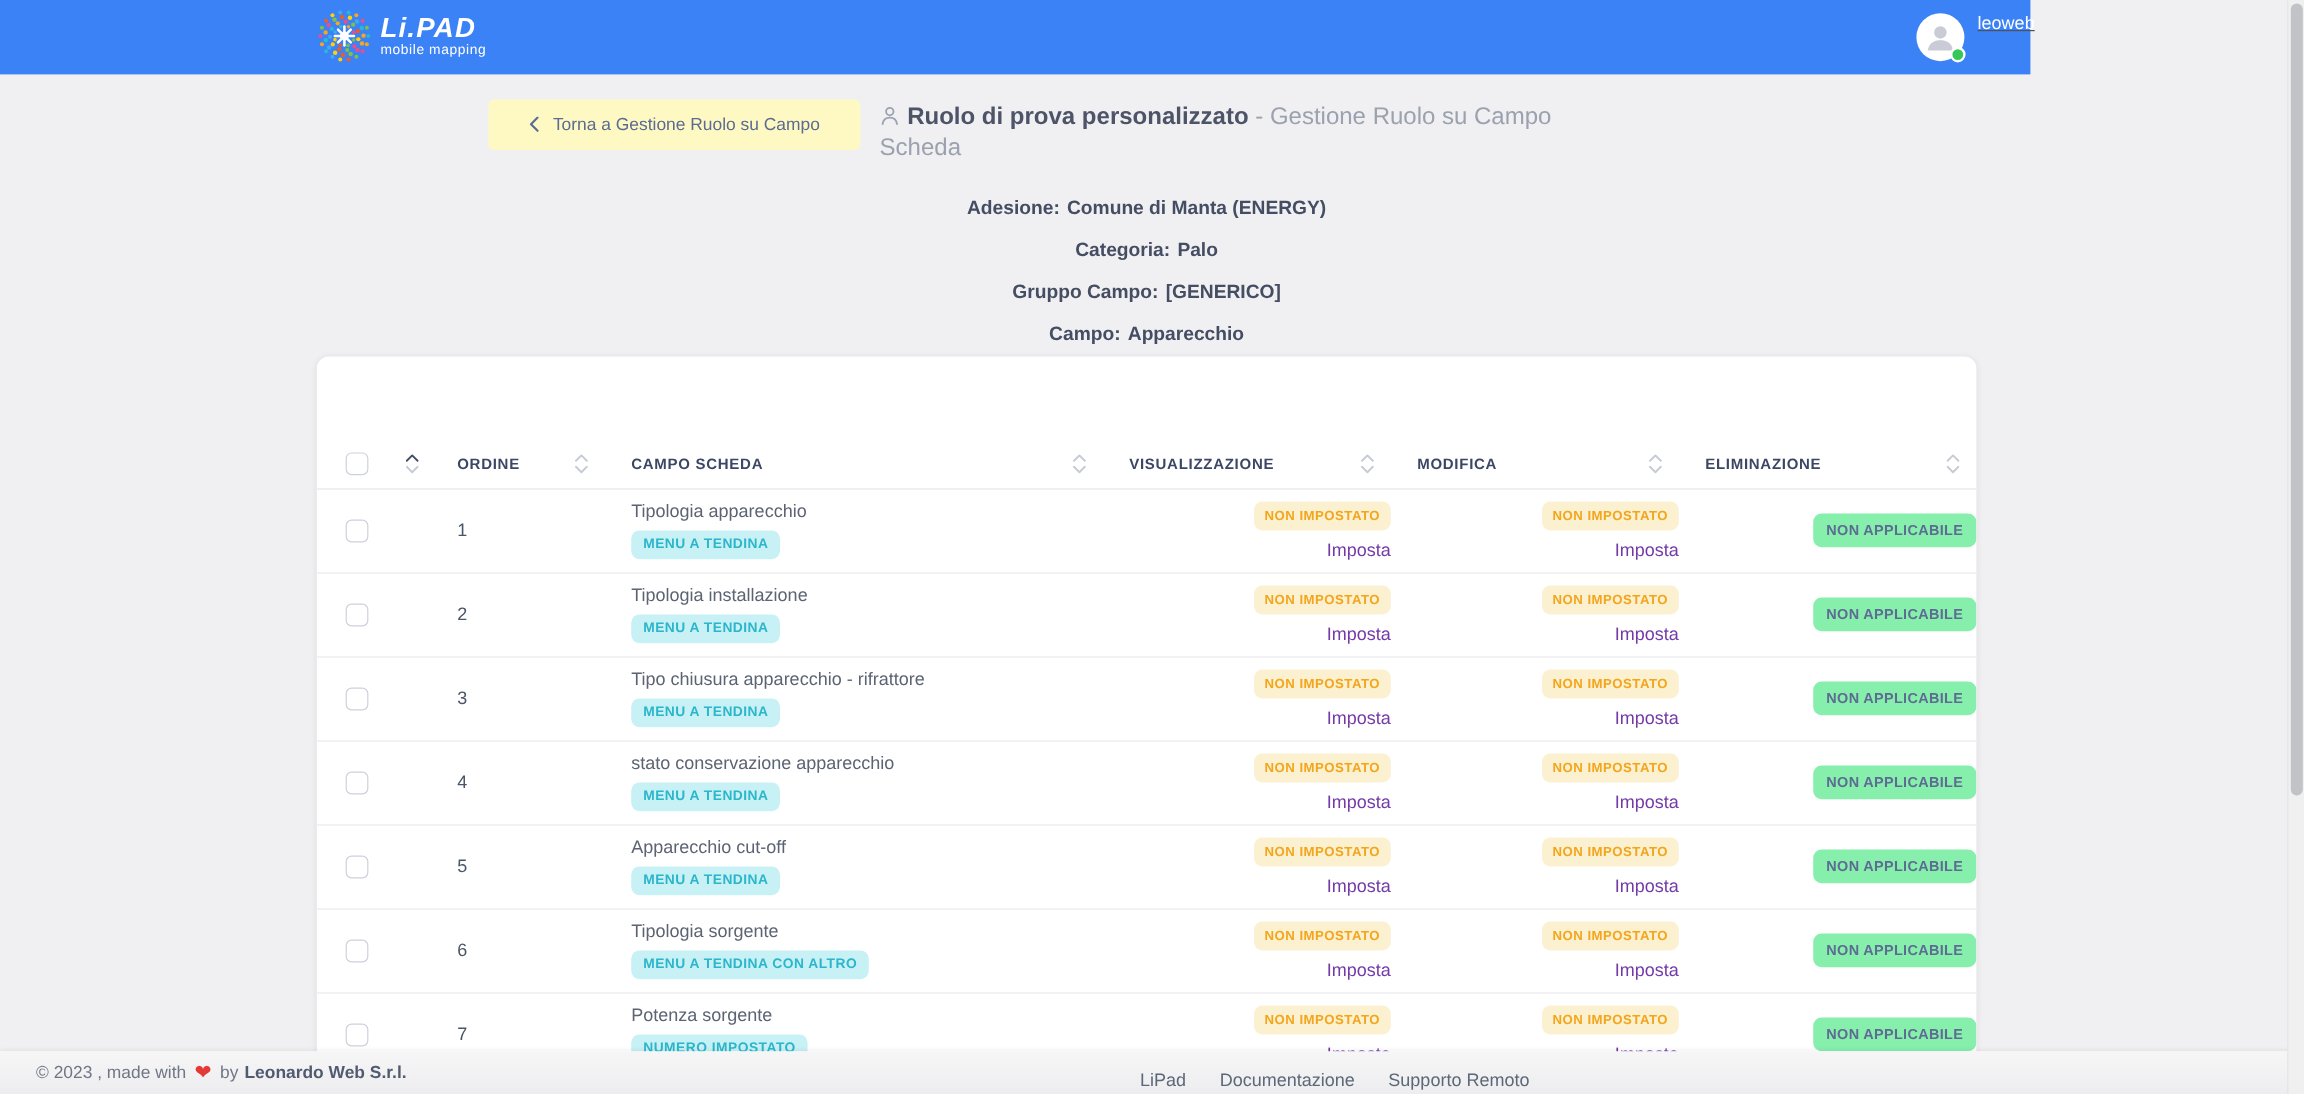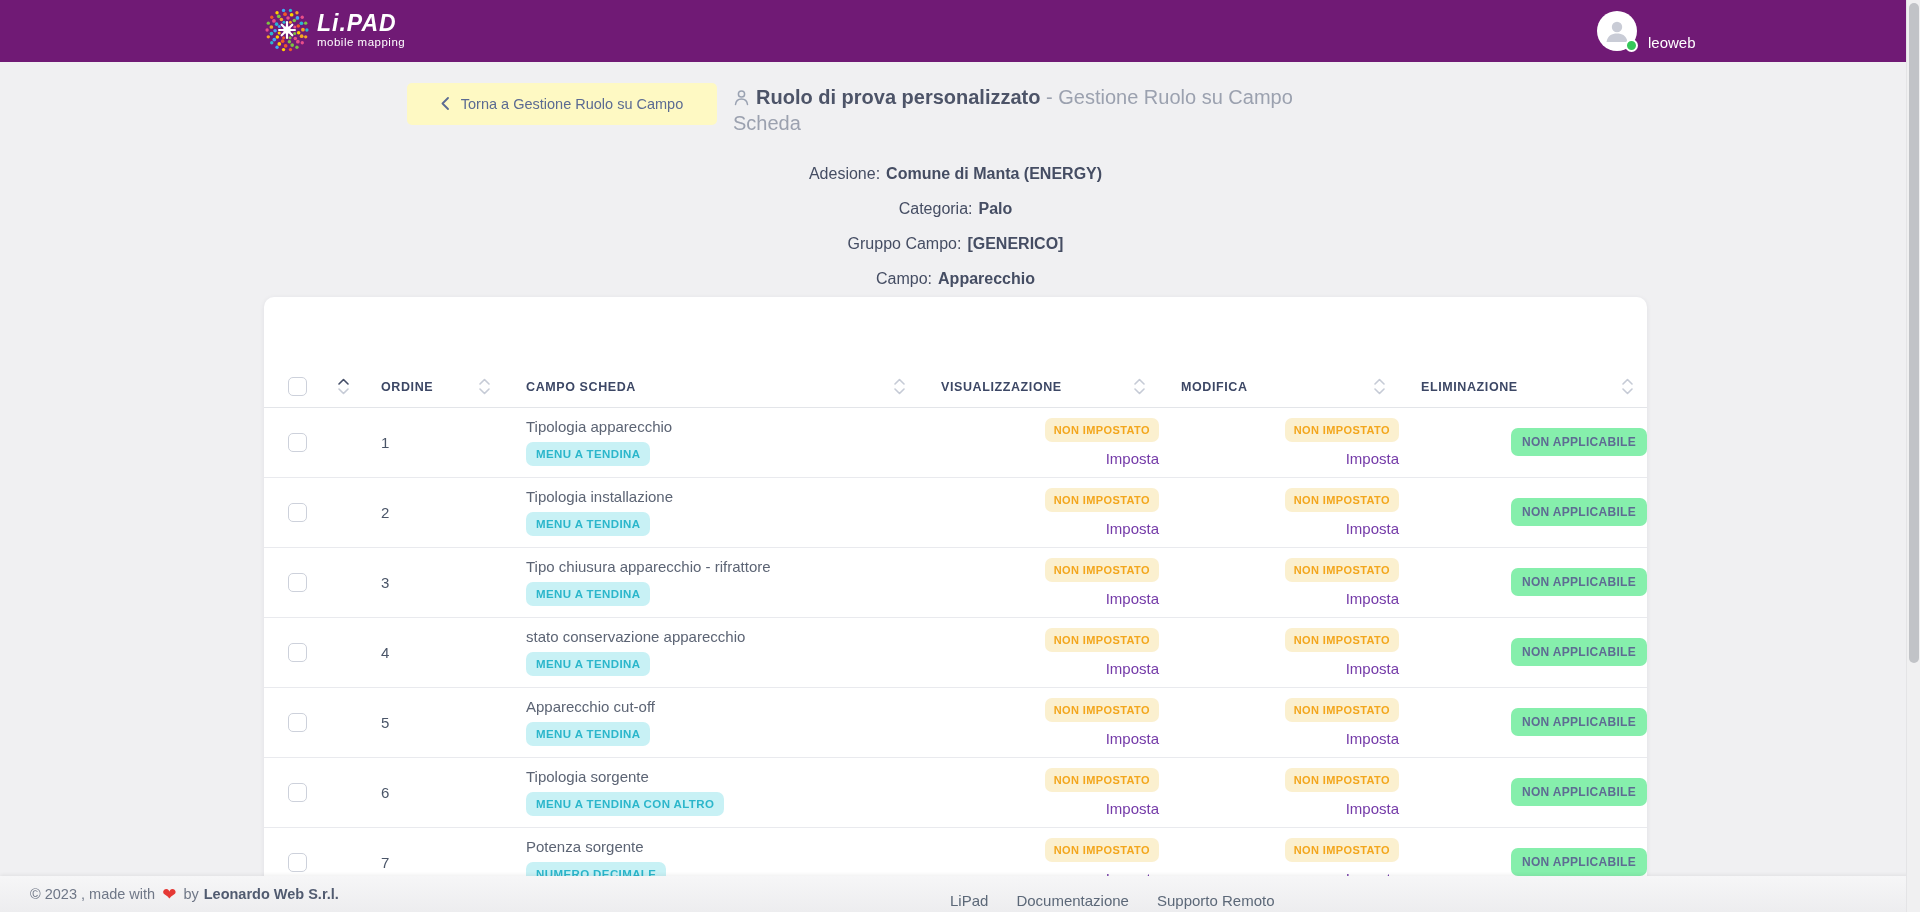--- a/index.html
+++ b/index.html
@@ -3,41 +3,41 @@
 <meta charset="utf-8">
 <style>
   * { margin:0; padding:0; box-sizing:border-box; }
   html,body { width:1920px; height:912px; overflow:hidden; }
   body {
     font-family:"Liberation Sans","DejaVu Sans",sans-serif;
     background:#F0F0F2; position:relative; color:#4A5266;
   }
 
   
-  .topbar { position:absolute; left:0; top:0; width:1906px; height:62px; background:#701a75; z-index:20; }
+  .topbar { position:absolute; left:0; top:0; width:1692px; height:62px; background:#3b82f6; z-index:20; }
   .logo { position:absolute; left:264px; top:7px; display:flex; align-items:center; gap:7px; cursor:pointer; }
   .logo-burst { width:46px; height:46px; }
   .logo-title { color:#fff; font-size:23px; font-weight:bold; letter-spacing:1px; line-height:23px; font-style:italic; }
   .logo-sub { color:#fff; font-size:11.5px; letter-spacing:0.5px; margin-top:1px; }
-  .userbox { position:absolute; left:1597px; top:11px; display:flex; align-items:flex-end; gap:11px; cursor:pointer; }
+  .userbox { position:absolute; left:1597px; top:11px; display:flex; align-items:flex-start; gap:11px; cursor:pointer;text-decoration:underline; }
   .avatar { position:relative; width:40px; height:40px; background:#fff; border-radius:50%; }
   .avatar svg { position:absolute; left:6px; top:6px; }
   .status-dot { position:absolute; right:-1px; bottom:-1px; width:13px; height:13px; border-radius:50%; background:#35C759; border:2px solid #fff; }
   .username { color:#fff; font-size:15px; }
 
   
   .back-btn { position:absolute; left:407px; top:83px; width:310px; height:42px; background:#fef9c3; border:none; border-radius:5px; color:#5B6B92; font-size:14.5px; font-family:inherit; display:flex; align-items:center; justify-content:center; gap:12px; cursor:pointer; z-index:5; }
   .back-chevron { font-size:18px; line-height:14px; margin-top:-2px; }
   .page-title { position:absolute; left:733px; top:84px; width:600px; font-size:20px; line-height:26px; color:#9BA1AF; font-weight:normal; z-index:5; }
   .page-title .t-icon { display:inline-block; vertical-align:-2px; margin-right:6px; }
   .page-title strong { color:#4D5468; font-weight:bold; }
 
   .info-block { position:absolute; left:264px; top:156px; width:1383px; text-align:center; z-index:5; }
   .info-line { height:35px; line-height:35px; font-size:16px; color:#454D63; }
-  .info-line .lbl { font-weight:400;margin-top:40px; }
+  .info-line .lbl { font-weight:700;margin-top:40px; }
   .info-line b { font-weight:800; margin-left:6px; }
 
   
   .card { position:absolute; left:264px; top:297px; width:1383px; height:615px; background:#fff; border-radius:10px 10px 0 0; box-shadow:0 1px 5px rgba(40,40,60,0.08); z-index:4; overflow:hidden; }
   .controls { position:absolute; left:0; top:14px; width:100%; height:34px; }
   .length-ctl { position:absolute; left:19px; top:0; display:flex; align-items:center; gap:8px; font-size:14px; color:#4A5063; }
   .select-wrap { position:relative; }
   .select-wrap select { appearance:none; -webkit-appearance:none; width:62px; height:27px; border:1px solid #D3D6DE; border-radius:4px; background:#fff; color:#4A5063; font-size:13.5px; font-family:inherit; padding:0 20px 0 10px; cursor:pointer; }
   .select-wrap svg { position:absolute; right:6px; top:10px; pointer-events:none; }
   .search-ctl { position:absolute; right:22px; top:0; display:flex; align-items:center; gap:9px; font-size:14px; color:#4A5063; }
@@ -414,21 +414,21 @@
     </td>
   </tr>
 
   <tr>
     <td class="c-check">
             <input type="checkbox" style="">
           </td>
     <td class="c-ordine">7</td>
     <td class="c-campo">
       <div class="campo-name">Potenza sorgente</div>
-      <span class="badge badge-type">NUMERO DECIMALE</span>
+      <span class="badge badge-type">NUMERO IMPOSTATO</span>
     </td>
     <td class="c-status">
       <span class="badge badge-warn">NON IMPOSTATO</span>
       <a class="imposta">Imposta</a>
     </td>
     <td class="c-status">
       <span class="badge badge-warn">NON IMPOSTATO</span>
       <a class="imposta">Imposta</a>
     </td>
     <td class="c-status">

